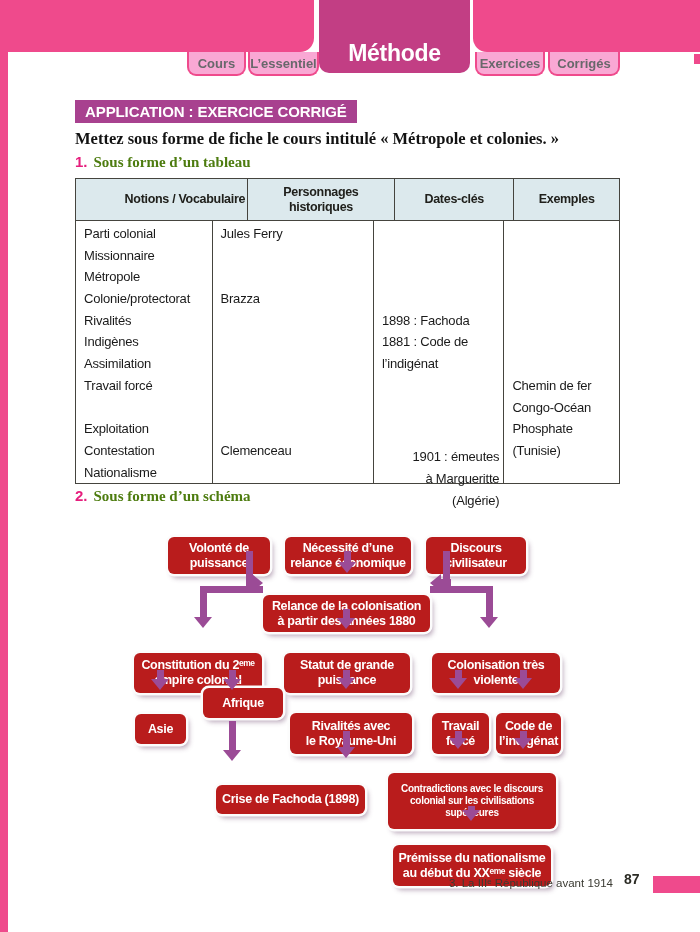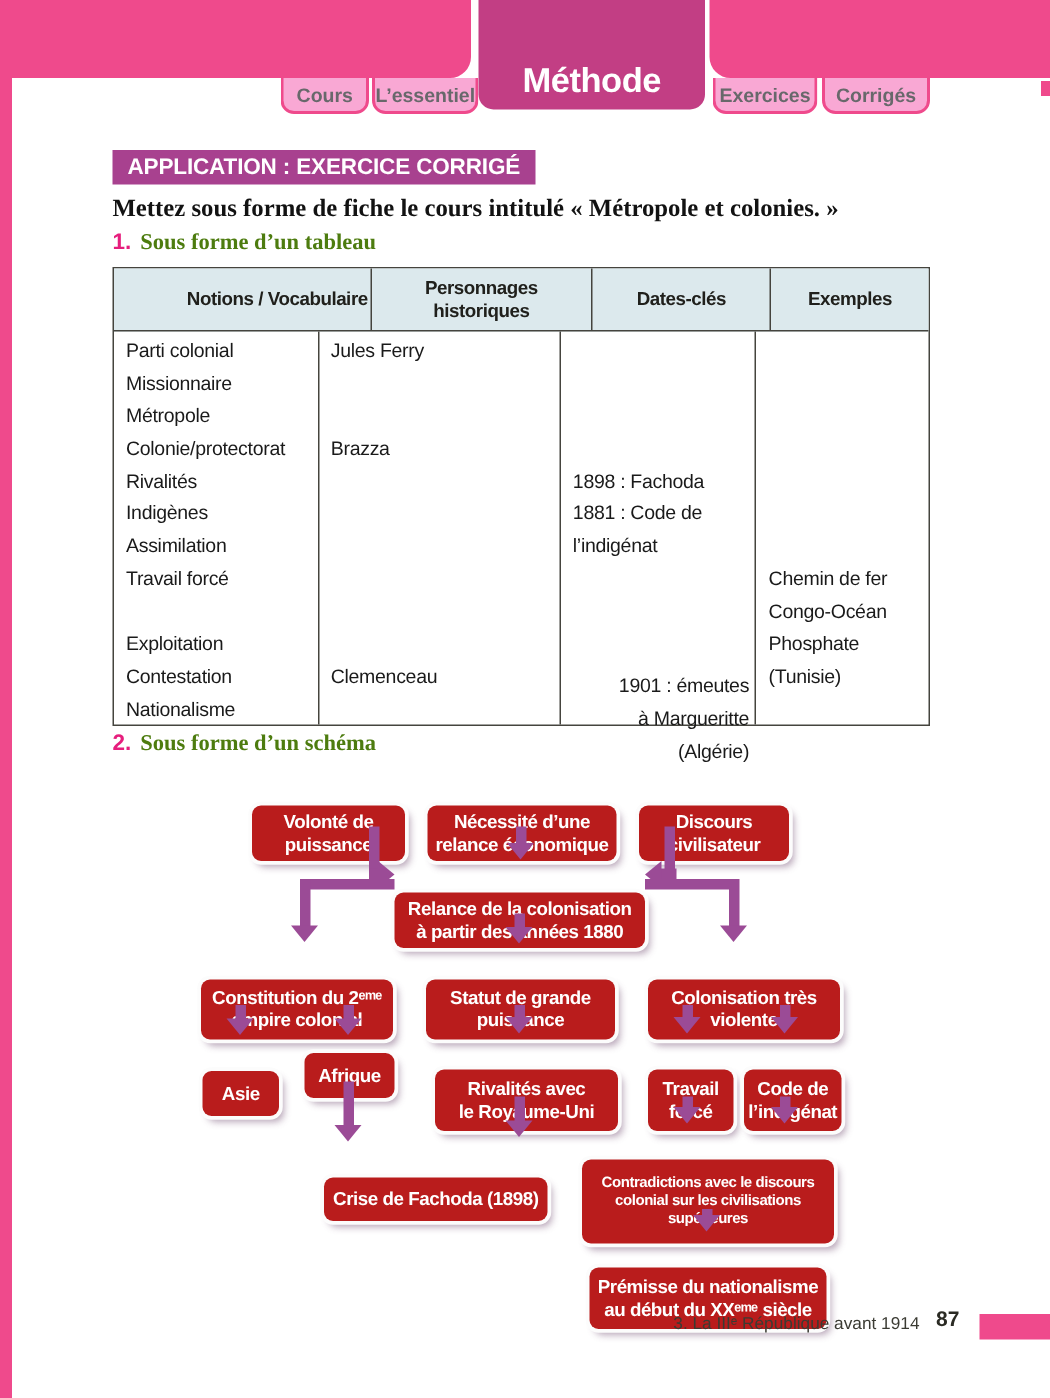--- a/index.html
+++ b/index.html
@@ -52,21 +52,21 @@
         text-align:center;border-radius:6px;white-space:pre-line;box-sizing:border-box;padding:2px 3px;
         box-shadow:0 0 0 2.5px #fcfcfc,3px 4px 5px rgba(100,60,100,0.45);margin-top:23px;}
   .n-a{left:168px;top:514px;width:102px;height:37px;}
   .n-b{left:285px;top:514px;width:126px;height:37px;}
   .n-c{left:426px;top:514px;width:100px;height:37px;}
   .n-r{left:263px;top:572px;width:167px;height:37px;}
   .n-d{left:134px;top:630px;width:128px;height:40px;}
   .n-e{left:284px;top:630px;width:126px;height:40px;}
   .n-f{left:432px;top:630px;width:128px;height:40px;}
   .n-g{left:135px;top:691px;width:51px;height:30px;}
-  .n-h{left:203px;top:679px;width:60px;height:30px;}
+  .n-h{left:203px;top:665px;width:80px;height:30px;}
   .n-i{left:290px;top:690px;width:122px;height:41px;}
   .n-j{left:432px;top:690px;width:57px;height:41px;}
   .n-k{left:496px;top:690px;width:65px;height:41px;}
   .n-crise{left:216px;top:762px;width:149px;height:29px;}
   .n-l{left:388px;top:750px;width:168px;height:56px;font-size:10px;}
   .n-m{left:393px;top:822px;width:158px;height:41px;}
   .sv,.sh{position:absolute;background:#9b4b96;}
   .hd{position:absolute;width:0;height:0;border-left:9px solid transparent;
       border-right:9px solid transparent;border-top:11px solid #9b4b96;}
   .hr{position:absolute;width:0;height:0;border-top:9px solid transparent;

